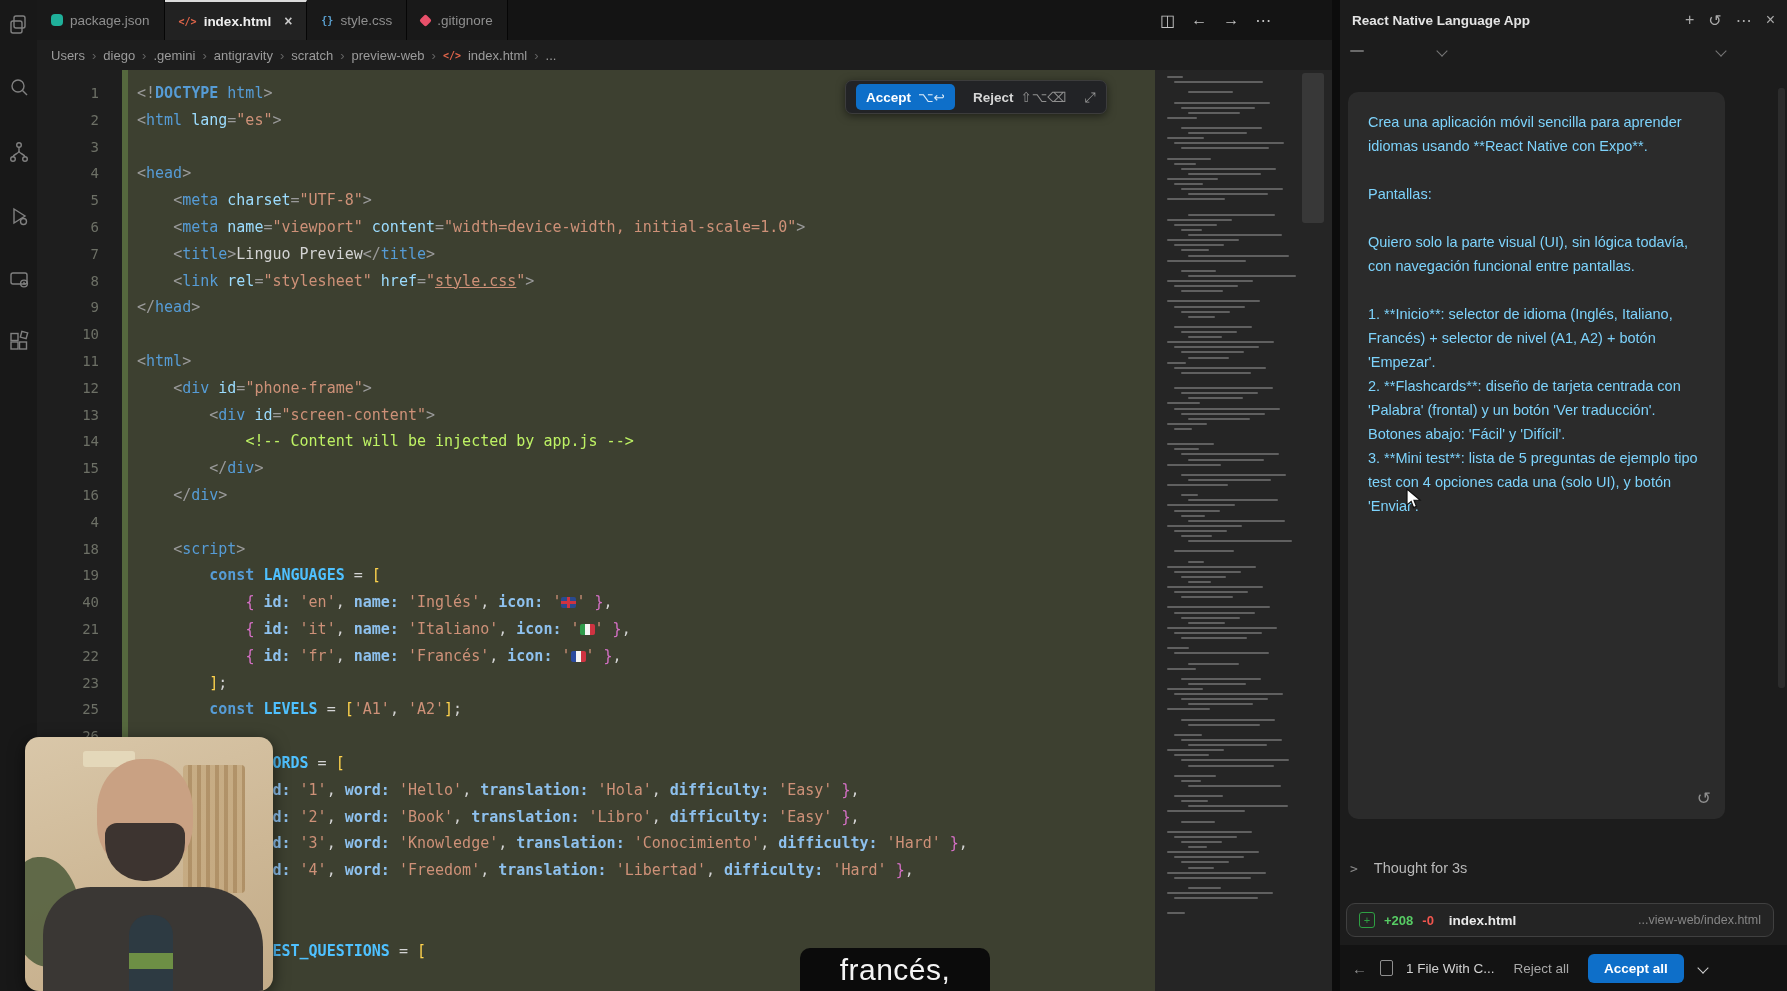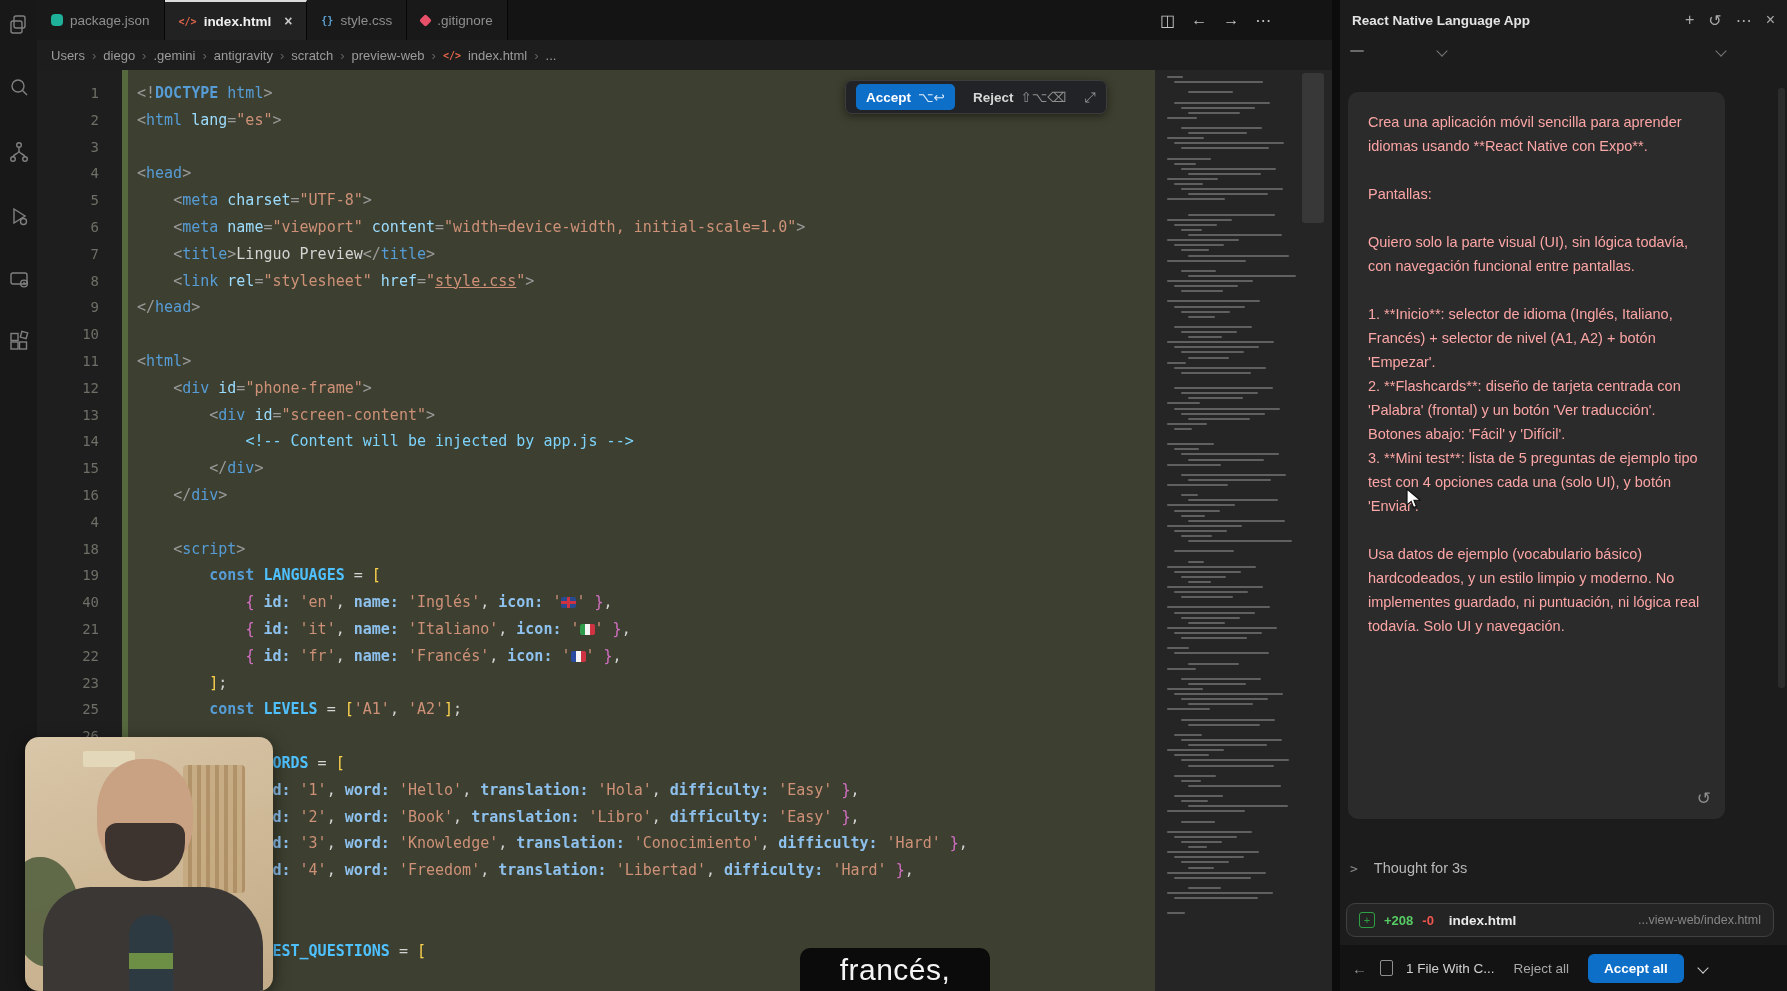--- a/index.html
+++ b/index.html
@@ -34,21 +34,21 @@
   #editor{position:absolute;left:37px;top:70px;width:1295px;height:921px;background:#1e1e1e;z-index:1;}
   #gutterbg{position:absolute;left:0;top:0;width:85px;height:921px;background:#1e1e1e;}
   #diffstrip{position:absolute;left:85px;top:0;width:6px;height:921px;background:#55683e;}
   #codebg{position:absolute;left:91px;top:0;width:1027px;height:921px;background:#3d4030;}
   #code-lines{position:absolute;left:0;top:10px;width:1120px;
               font-family:"DejaVu Sans Mono",monospace;font-size:15px;line-height:26.8px;}
   .line{display:flex;height:26.8px;}
   .num{width:62px;text-align:right;padding-right:26px;color:#6d7066;flex:none;font-size:14px;}
   .codetxt{white-space:pre;padding-left:12px;color:#d4d4d4;}
   .c-pn{color:#9a9a9a;} .c-tag{color:#569cd6;} .c-attr{color:#9cdcfe;}
-  .c-key{color:#8ec1ee;font-weight:700;} .c-str{color:#ce9178;} .c-com{color:#7dd3fc;}
+  .c-key{color:#8ec1ee;font-weight:700;} .c-str{color:#ce9178;} .c-com{color:#bef264;}
   .c-kw{color:#569cd6;font-weight:700;} .c-var{color:#4fc1ff;font-weight:700;}
   .c-bry{color:#ffd34d;} .c-brp{color:#d670c6;} .c-tx{color:#d4d4d4;}
   .c-lnk{color:#ce9178;text-decoration:underline;}
   .flag{display:inline-block;width:15px;height:11px;border-radius:2px;vertical-align:-1px;}
   .flag-gb{background-color:#2a4a8f;background-image:
      linear-gradient(to bottom,transparent 36%,#cf3341 36% 64%,transparent 64%),
      linear-gradient(to right,transparent 40%,#cf3341 40% 60%,transparent 60%);}
   .flag-it{background-image:linear-gradient(to right,#2f9a4a 33%,#f4f4f4 33% 66%,#cf3341 66%);}
   .flag-fr{background-image:linear-gradient(to right,#2a4a9f 33%,#f4f4f4 33% 66%,#cf3341 66%);}
   
@@ -69,21 +69,21 @@
   #panel{position:absolute;left:1332px;top:0;width:455px;height:991px;background:#1c1c1c;border-left:8px solid #0c0c0c;box-sizing:border-box;z-index:2;}
   #panel-header{position:absolute;left:0;top:0;width:100%;height:40px;display:flex;align-items:center;padding:0 12px;box-sizing:border-box;}
   #panel-title{color:#e3e3e3;font-size:13.5px;font-weight:700;flex:1;}
   .ph-icon{color:#ababab;font-size:16px;margin-left:14px;}
   #panel-subrow{position:absolute;left:0;top:44px;width:100%;height:16px;}
   .dash{position:absolute;top:6px;width:14px;height:2px;background:#6a6a6a;border-radius:1px;}
   .chev{display:inline-block;width:7px;height:7px;border-right:1.6px solid #777;border-bottom:1.6px solid #777;transform:rotate(45deg);}
   
   #msg-card{position:absolute;left:8px;top:92px;width:377px;height:727px;background:#2b2b2b;border-radius:10px;
             box-sizing:border-box;padding:18px 20px;overflow:hidden;}
-  .msg-p{color:#fca5a5;font-size:14.5px;line-height:24px;white-space:pre-wrap;margin:0 0 24px 0;}
+  .msg-p{color:#7dd3fc;font-size:14.5px;line-height:24px;white-space:pre-wrap;margin:0 0 24px 0;}
   .msg-p:last-child{margin-bottom:0;}
   #msg-retry{position:absolute;right:14px;bottom:10px;color:#8f8f8f;font-size:17px;}
   
   #thought-row{position:absolute;left:10px;top:860px;display:flex;align-items:center;gap:16px;color:#b8b8b8;font-size:14.5px;}
   #thought-row .tchev{color:#8a8a8a;font-family:"DejaVu Sans Mono",monospace;font-size:13px;}
   
   #file-chip{position:absolute;left:6px;top:903px;width:428px;height:34px;border:1px solid #404040;background:#242424;
              border-radius:9px;display:flex;align-items:center;gap:9px;padding:0 12px;box-sizing:border-box;}
   #plusbox{width:14px;height:14px;border:1.5px solid #2ea043;border-radius:3px;color:#2ea043;font-size:11px;
            display:flex;align-items:center;justify-content:center;line-height:1;}
@@ -508,21 +508,20 @@
     </div>
 
     <div id="msg-card">
       <div id="msg-paragraphs">
           <div class="msg-p">Crea una aplicación móvil sencilla para aprender idiomas usando **React Native con Expo**.</div>
           <div class="msg-p">Pantallas:</div>
           <div class="msg-p">Quiero solo la parte visual (UI), sin lógica todavía, con navegación funcional entre pantallas.</div>
           <div class="msg-p">1. **Inicio**: selector de idioma (Inglés, Italiano, Francés) + selector de nivel (A1, A2) + botón 'Empezar'.
 2. **Flashcards**: diseño de tarjeta centrada con 'Palabra' (frontal) y un botón 'Ver traducción'. Botones abajo: 'Fácil' y 'Difícil'.
 3. **Mini test**: lista de 5 preguntas de ejemplo tipo test con 4 opciones cada una (solo UI), y botón 'Enviar'.</div>
-          <div class="msg-p">Usa datos de ejemplo (vocabulario básico) hardcodeados, y un estilo limpio y moderno. No implementes guardado, ni puntuación, ni lógica real todavía. Solo UI y navegación.</div>
         </div>
       <span id="msg-retry">↺</span>
     </div>
 
     <div id="thought-row">
       <span class="tchev">&gt;</span>
       <span>Thought for 3s</span>
     </div>
 
     <div id="file-chip">

